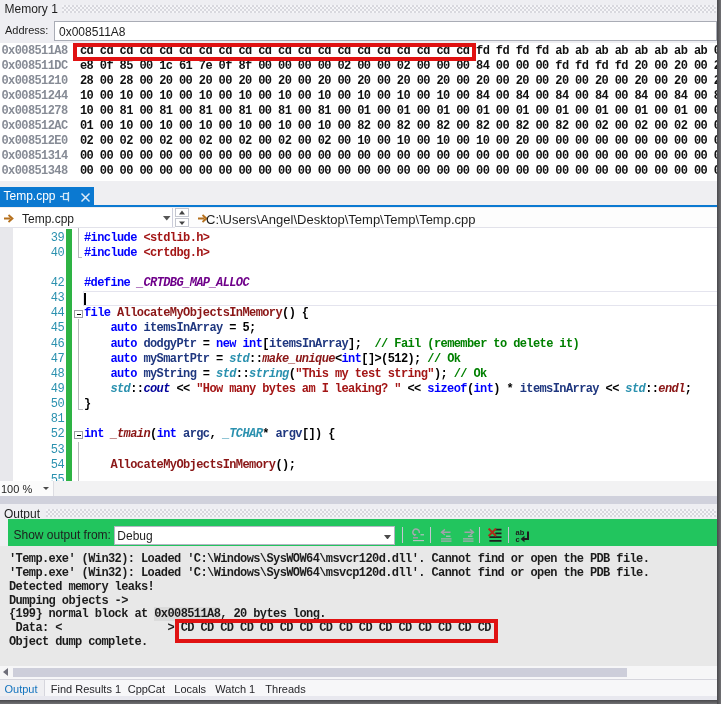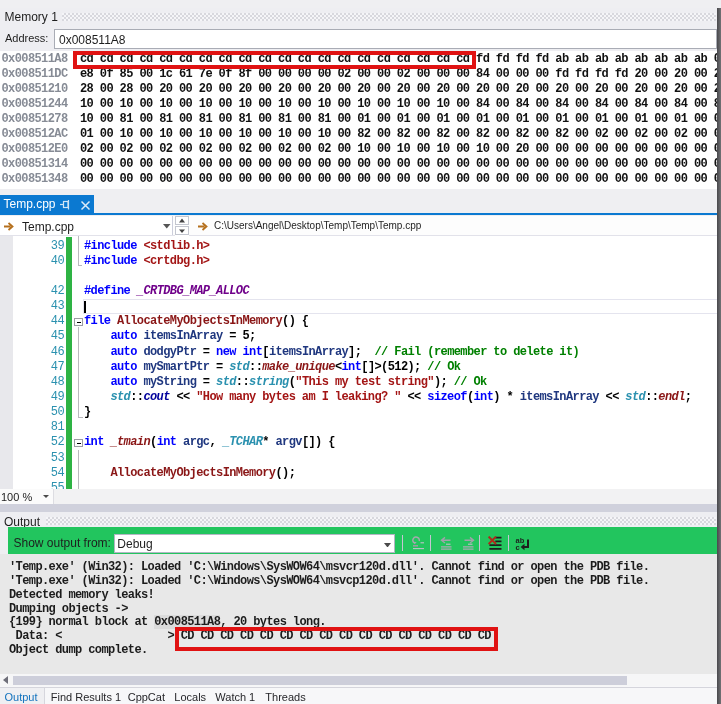--- a/index.html
+++ b/index.html
@@ -1,19 +1,19 @@
 <!DOCTYPE html>
 <html><head>
 <meta charset="utf-8">
 <style>
 * { margin:0; padding:0; box-sizing:border-box; }
 html,body { width:721px; height:704px; overflow:hidden; }
 body { font-family:"Liberation Sans", sans-serif; background:#efeff2; position:relative; }
 .mono { font-family:"Liberation Mono", monospace; font-size:12px; letter-spacing:-0.6px; white-space:pre; font-weight:600; }
-.abs { position:absolute;margin-top:8px; }
+.abs { position:absolute; }
 .pattern { background:conic-gradient(#d8d8de 25%, #f5f5f8 0 50%, #d8d8de 0 75%, #f5f5f8 0); background-size:4px 4px; }
 
 #mem-title { left:0; top:0; width:721px; height:19px; background:#eeeef2; }
 #mem-title .txt { position:absolute; left:4.5px; top:2.2px; font-size:12px; color:#1e1e1e; }
 #mem-title .pattern { position:absolute; left:62px; top:5px; right:5px; height:8px; }
 #addr-row { left:0; top:19px; width:721px; height:24px; background:#eeeef2; }
 #addr-row .lbl { position:absolute; left:5px; top:5px; font-size:11px; color:#1e1e1e; }
 #addr-box { position:absolute; left:54px; top:2px; width:663px; height:20px; background:#fff; border:1px solid #a9acb5; }
 #addr-box span { position:absolute; left:4px; top:3px; font-size:12px; color:#1e1e1e; }
 #hexarea { left:0; top:43px; width:721px; height:137.5px; background:#ffffff; overflow:hidden; }
@@ -25,21 +25,21 @@
 #ed-gap { left:0; top:180.5px; width:721px; height:6.5px; background:#efeff2; }
 #tabbar { left:0; top:187px; width:721px; height:17.7px; background:#efeff2; }
 #tab1 { position:absolute; left:0; top:0; width:94px; height:17.7px; background:#0b79d1; color:#fff; }
 #tab1 .t { position:absolute; left:3.5px; top:2px; font-size:12px; }
 #blueline { left:0; top:204.7px; width:721px; height:2.8px; background:#0b79d1; }
 #navbar { left:0; top:207.5px; width:721px; height:20.5px; background:#fdfdfd; border-bottom:1px solid #e2e2ea; }
 #navcombo { position:absolute; left:0; top:0; width:173px; height:19.5px; border-right:1px solid #cccedb; background:#fff; }
 #navcombo .arr { position:absolute; left:4px; top:6px; }
 #navcombo .t { position:absolute; left:22px; top:4px; font-size:12px; color:#1e1e1e; }
 #spinner { position:absolute; left:174.5px; top:0; width:14.5px; height:20px; background:#fff; }
-#navright .t { position:absolute; left:214px; top:4.5px; font-size:10px; color:#1e1e1e; }
+#navright .t { position:absolute; left:206px; top:4.5px; font-size:13px; color:#1e1e1e; }
 #codearea { left:0; top:228px; width:721px; height:253.2px; background:#fff; overflow:hidden;padding-left:8px; }
 #indmargin { position:absolute; left:0; top:0; width:13px; height:253.2px; background:#e8e8ec; }
 #greenbar { position:absolute; left:66px; top:0.8px; width:5.5px; height:252.4px; background:#2eb344; }
 .cl { position:absolute; left:0; width:721px; height:15.15px; line-height:15.15px; }
 .cl .ln { position:absolute; right:657px; color:#2b91af; font-weight:normal; }
 .cl .code { position:absolute; left:84px; color:#000; }
 .kw { color:#0000ff; }
 .id { color:#1f377f; }
 .cm { color:#008000; }
 .st { color:#a31515;text-align:right; }

